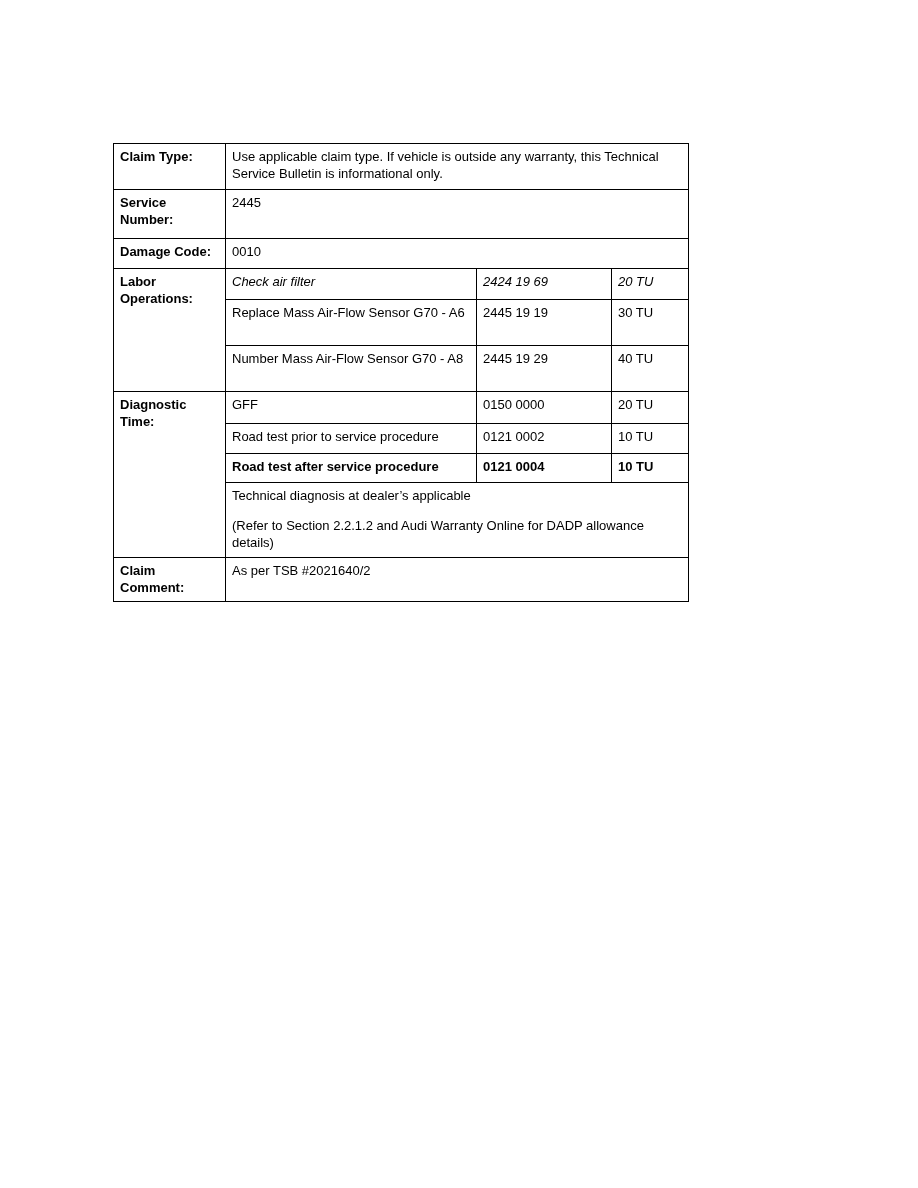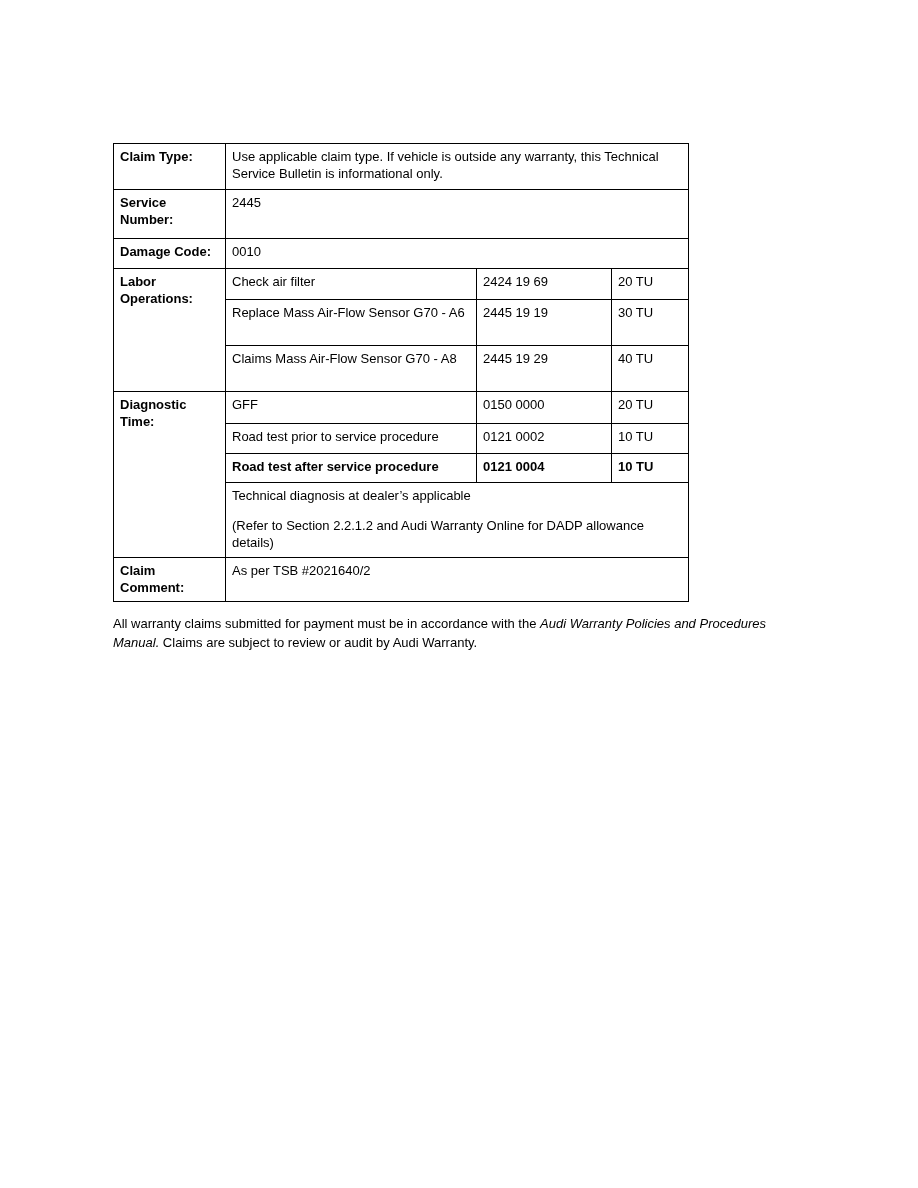--- a/index.html
+++ b/index.html
@@ -30,21 +30,21 @@
     border: 1px solid #000000;
     vertical-align: top;
     padding: 5px 6px;
     box-sizing: border-box;
     word-wrap: break-word;
   }
   td.label-cell { font-weight: bold; }
   tr.h46 > td.leaf { height: 46px; }
   tr.h49 > td.leaf { height: 49px; }
   tr.h30 > td.leaf { height: 30px; margin-top: 36px; }
-  tr.h31 > td.leaf { height: 31px; }
+  tr.h31 > td.leaf { height: 31px; font-style: italic; }
   tr.h32 > td.leaf { height: 32px; }
   tr.h29 > td.leaf { height: 29px; font-weight: bold; }
   tr.h70 > td.leaf { height: 70px; }
   tr.h41 > td.leaf { height: 41px; }
   .note-line2 { margin-top: 13px; }
   .footer-note {
     position: absolute;
     left: 113px;
     top: 602px;
     width: 684px;
@@ -86,21 +86,21 @@
         <td class="leaf">Check air filter</td>
         <td class="leaf">2424 19 69</td>
         <td class="leaf">20 TU</td>
       </tr>
       <tr class="h46">
         <td class="leaf">Replace Mass Air-Flow Sensor G70 - A6</td>
         <td class="leaf">2445 19 19</td>
         <td class="leaf">30 TU</td>
       </tr>
       <tr class="h46">
-        <td class="leaf">Claims Mass Air-Flow Sensor G70 - A8</td>
+        <td class="leaf">Number Mass Air-Flow Sensor G70 - A8</td>
         <td class="leaf">2445 19 29</td>
         <td class="leaf">40 TU</td>
       </tr>
 
       <tr class="h32">
         <td class="label-cell" rowspan="4">Diagnostic Time:</td>
         <td class="leaf">GFF</td>
         <td class="leaf">0150 0000</td>
         <td class="leaf">20 TU</td>
       </tr>
@@ -121,15 +121,14 @@
         </td>
       </tr>
 
       <tr class="h41">
         <td class="label-cell leaf">Claim Comment:</td>
         <td class="leaf" colspan="3">As per TSB #2021640/2</td>
       </tr>
     </tbody>
   </table>
 
-  <p class="footer-note"><span>All warranty claims submitted for payment must be in accordance with the </span><span class="em">Audi Warranty Policies and Procedures Manual.</span><span> Claims are subject to review or audit by Audi Warranty.</span></p>
 
 </div>
 
 </body></html>

